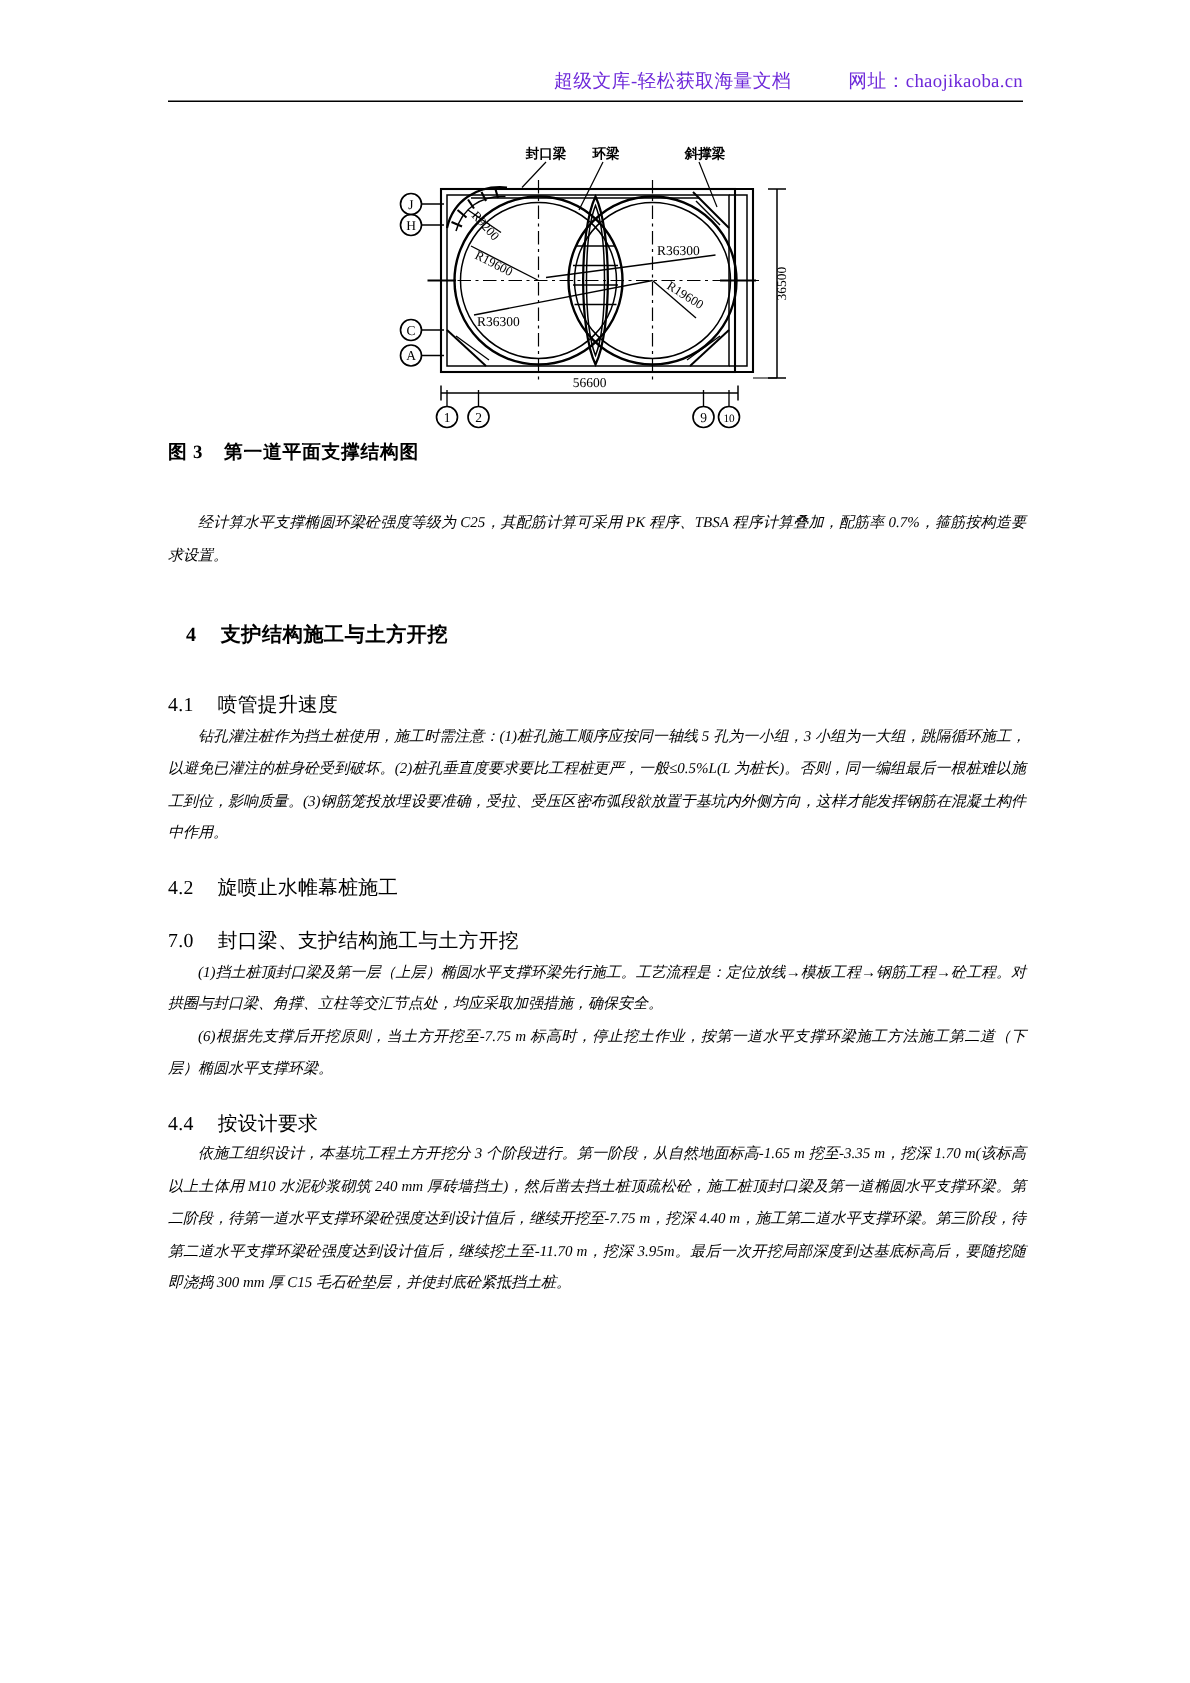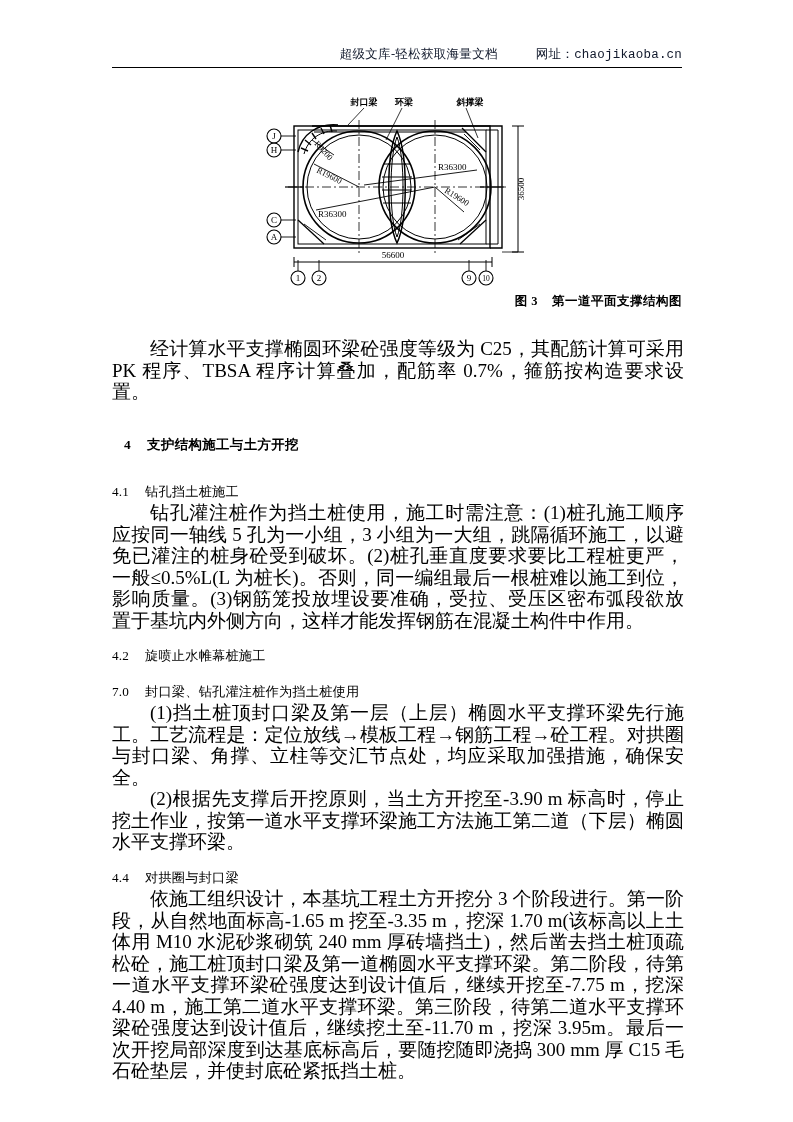--- a/index.html
+++ b/index.html
@@ -29,44 +29,44 @@
     top: 46px;
     left: 112px;
     width: 570px;
   }
   .header-line {
     display: flex;
     justify-content: flex-end;
     align-items: baseline;
     font-size: 12.5px;
     letter-spacing: 0.3px;
-    color: #0f172a;
+    color: #6d28d9;
     padding-bottom: 4px;
   }
   .header-title {
     margin-right: 26px;
     white-space: nowrap;
   }
   .header-url-label { white-space: nowrap; padding-left: 12px; }
   .header-url {
-    font-family: Liberation Mono, monospace;
+    font-family: Liberation Serif, serif;
     letter-spacing: 0.2px;
   }
   .header-rule {
     border-top: 1.3px solid #000;
     width: 100%;
   }
 
   
   .figure-wrap {
     position: absolute;
     top: 92px;
     left: 112px;
     width: 570px;
-    text-align: right;
+    text-align: left;
   }
   .figure-box {
     position: relative;
     width: 290px;
     height: 195px;
     margin: 0 auto;
   }
   .figure-svg { display: block; }
   .figure-caption {
     margin-top: 6px;
@@ -78,25 +78,26 @@
 
   
   .content {
     position: absolute;
     top: 338px;
     left: 112px;
     width: 572px;
   }
   p.para {
     margin: 0 0 0 0;
-    font-size: 19px;
+    font-size: 10px;
     line-height: 21.5px;
     text-align: justify;
     text-justify: inter-ideograph;
     text-indent: 2em;
+    font-style: italic;
   }
   .block-gap-lg { height: 19px; }
   .block-gap-md { height: 14px; }
   h2.sec-head {
     margin: 12px;
     font-size: 13.4px;
     font-weight: bold;
     letter-spacing: 0.4px;
     line-height: 21px;
   }
@@ -255,40 +256,40 @@
 
     <div class="block-gap-lg"></div>
 
     <h2 class="sec-head">
       <span>4</span><span class="head-gap"></span><span>支护结构施工与土方开挖</span>
     </h2>
 
     <div class="block-gap-md"></div>
 
     <h3 class="sub-head">
-      <span>4.1</span><span class="head-gap"></span><span>钻孔挡土桩施工</span>
+      <span>4.1</span><span class="head-gap"></span><span>喷管提升速度</span>
     </h3>
     <p class="para">钻孔灌注桩作为挡土桩使用，施工时需注意：(1)桩孔施工顺序应按同一轴线 5 孔为一小组，3 小组为一大组，跳隔循环施工，以避免已灌注的桩身砼受到破坏。(2)桩孔垂直度要求要比工程桩更严，一般≤0.5%L(L 为桩长)。否则，同一编组最后一根桩难以施工到位，影响质量。(3)钢筋笼投放埋设要准确，受拉、受压区密布弧段欲放置于基坑内外侧方向，这样才能发挥钢筋在混凝土构件中作用。</p>
 
     <div class="block-gap-md"></div>
 
     <h3 class="sub-head">
       <span>4.2</span><span class="head-gap"></span><span>旋喷止水帷幕桩施工</span>
     </h3>
 
     <div class="block-gap-md"></div>
 
     <h3 class="sub-head">
-      <span>7.0</span><span class="head-gap"></span><span>封口梁、钻孔灌注桩作为挡土桩使用</span>
+      <span>7.0</span><span class="head-gap"></span><span>封口梁、支护结构施工与土方开挖</span>
     </h3>
     <p class="para">(1)挡土桩顶封口梁及第一层（上层）椭圆水平支撑环梁先行施工。工艺流程是：定位放线→模板工程→钢筋工程→砼工程。对拱圈与封口梁、角撑、立柱等交汇节点处，均应采取加强措施，确保安全。</p>
-    <p class="para">(2)根据先支撑后开挖原则，当土方开挖至-3.90 m 标高时，停止挖土作业，按第一道水平支撑环梁施工方法施工第二道（下层）椭圆水平支撑环梁。</p>
-
-    <div class="block-gap-md"></div>
-
-    <h3 class="sub-head">
-      <span>4.4</span><span class="head-gap"></span><span>对拱圈与封口梁</span>
+    <p class="para">(6)根据先支撑后开挖原则，当土方开挖至-7.75 m 标高时，停止挖土作业，按第一道水平支撑环梁施工方法施工第二道（下层）椭圆水平支撑环梁。</p>
+
+    <div class="block-gap-md"></div>
+
+    <h3 class="sub-head">
+      <span>4.4</span><span class="head-gap"></span><span>按设计要求</span>
     </h3>
     <p class="para">依施工组织设计，本基坑工程土方开挖分 3 个阶段进行。第一阶段，从自然地面标高-1.65 m 挖至-3.35 m，挖深 1.70 m(该标高以上土体用 M10 水泥砂浆砌筑 240 mm 厚砖墙挡土)，然后凿去挡土桩顶疏松砼，施工桩顶封口梁及第一道椭圆水平支撑环梁。第二阶段，待第一道水平支撑环梁砼强度达到设计值后，继续开挖至-7.75 m，挖深 4.40 m，施工第二道水平支撑环梁。第三阶段，待第二道水平支撑环梁砼强度达到设计值后，继续挖土至-11.70 m，挖深 3.95m。最后一次开挖局部深度到达基底标高后，要随挖随即浇捣 300 mm 厚 C15 毛石砼垫层，并使封底砼紧抵挡土桩。</p>
 
   </div>
 
 </div>
 
 </body></html>

